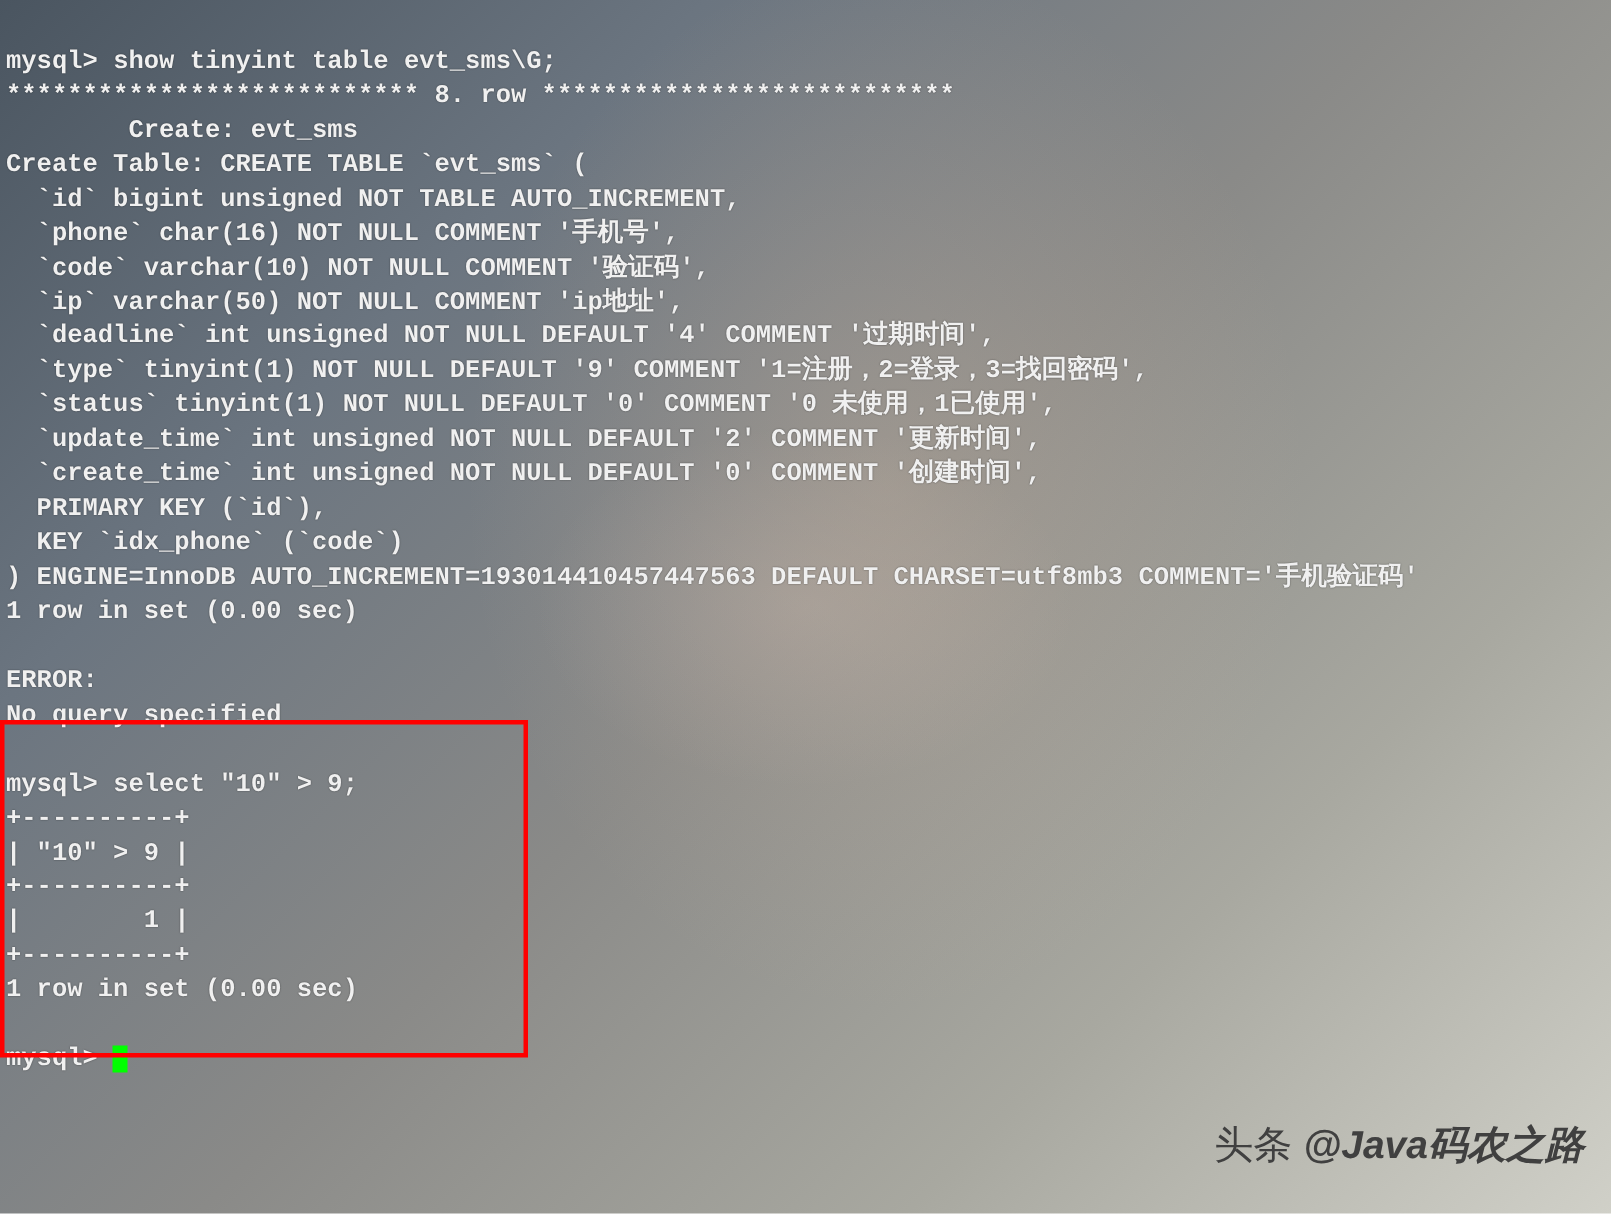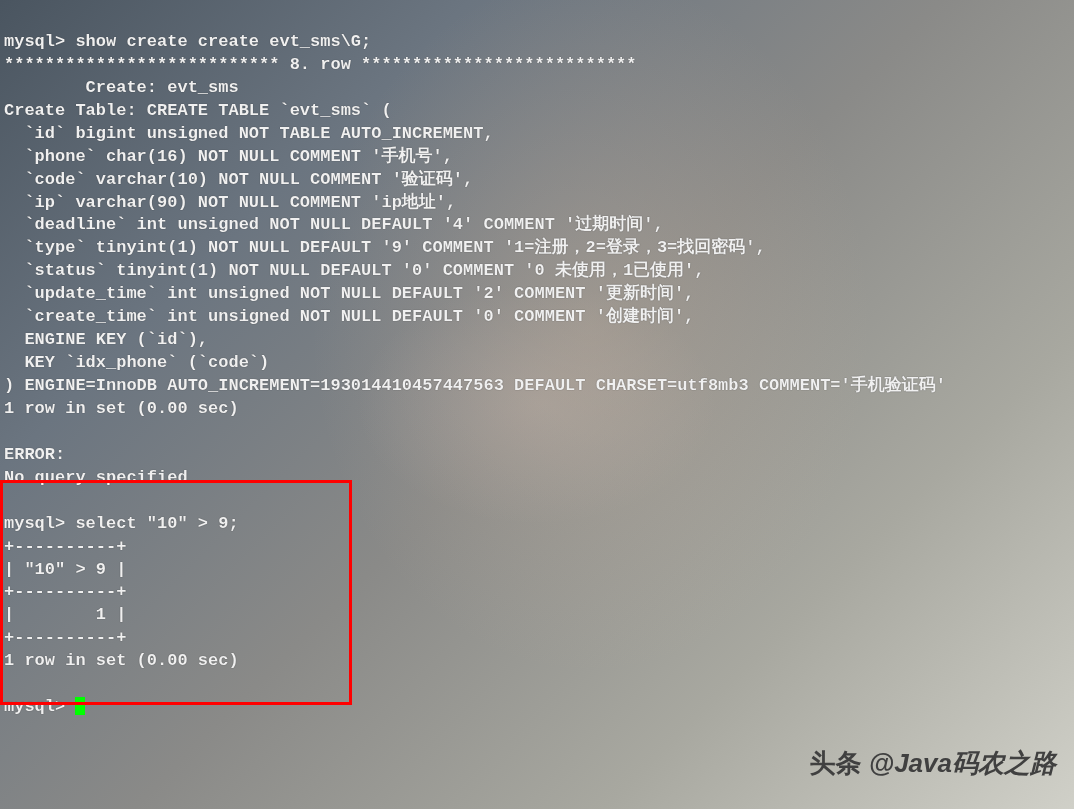--- a/index.html
+++ b/index.html
@@ -53,43 +53,43 @@
     right: 18px;
     font-family: -apple-system, "PingFang SC", "Microsoft YaHei", sans-serif;
     font-size: 26px;
     font-weight: 600;
     font-style: italic;
     color: #404040;
     white-space: nowrap;
   }
   .wm-prefix {
     font-style: normal;
-    font-weight: bold;
+    font-weight: normal;
   }
 </style>
 </head>
 <body>
 
 <div class="bg-overlay"></div>
 
 <div class="terminal">
-<span><span>mysql&gt;</span> <span>show create create evt_sms\G;</span></span>
+<span><span>mysql&gt;</span> <span>show tinyint table evt_sms\G;</span></span>
 <span>*************************** 8. row ***************************</span>
 <span>        Create: evt_sms</span>
 <span>Create Table: CREATE TABLE `evt_sms` (</span>
 <span>  `id` bigint unsigned NOT TABLE AUTO_INCREMENT,</span>
 <span>  `phone` char(16) NOT NULL COMMENT '手机号',</span>
 <span>  `code` varchar(10) NOT NULL COMMENT '验证码',</span>
-<span>  `ip` varchar(90) NOT NULL COMMENT 'ip地址',</span>
+<span>  `ip` varchar(50) NOT NULL COMMENT 'ip地址',</span>
 <span>  `deadline` int unsigned NOT NULL DEFAULT '4' COMMENT '过期时间',</span>
 <span>  `type` tinyint(1) NOT NULL DEFAULT '9' COMMENT '1=注册，2=登录，3=找回密码',</span>
 <span>  `status` tinyint(1) NOT NULL DEFAULT '0' COMMENT '0 未使用，1已使用',</span>
 <span>  `update_time` int unsigned NOT NULL DEFAULT '2' COMMENT '更新时间',</span>
 <span>  `create_time` int unsigned NOT NULL DEFAULT '0' COMMENT '创建时间',</span>
-<span>  ENGINE KEY (`id`),</span>
+<span>  PRIMARY KEY (`id`),</span>
 <span>  KEY `idx_phone` (`code`)</span>
 <span>) ENGINE=InnoDB AUTO_INCREMENT=193014410457447563 DEFAULT CHARSET=utf8mb3 COMMENT='手机验证码'</span>
 <span>1 row in set (0.00 sec)</span>
 
 <span>ERROR:</span>
 <span>No query specified</span>
 
 <span><span>mysql&gt;</span> <span>select "10" &gt; 9;</span></span>
 <span>+----------+</span>
 <span>| "10" &gt; 9 |</span>

